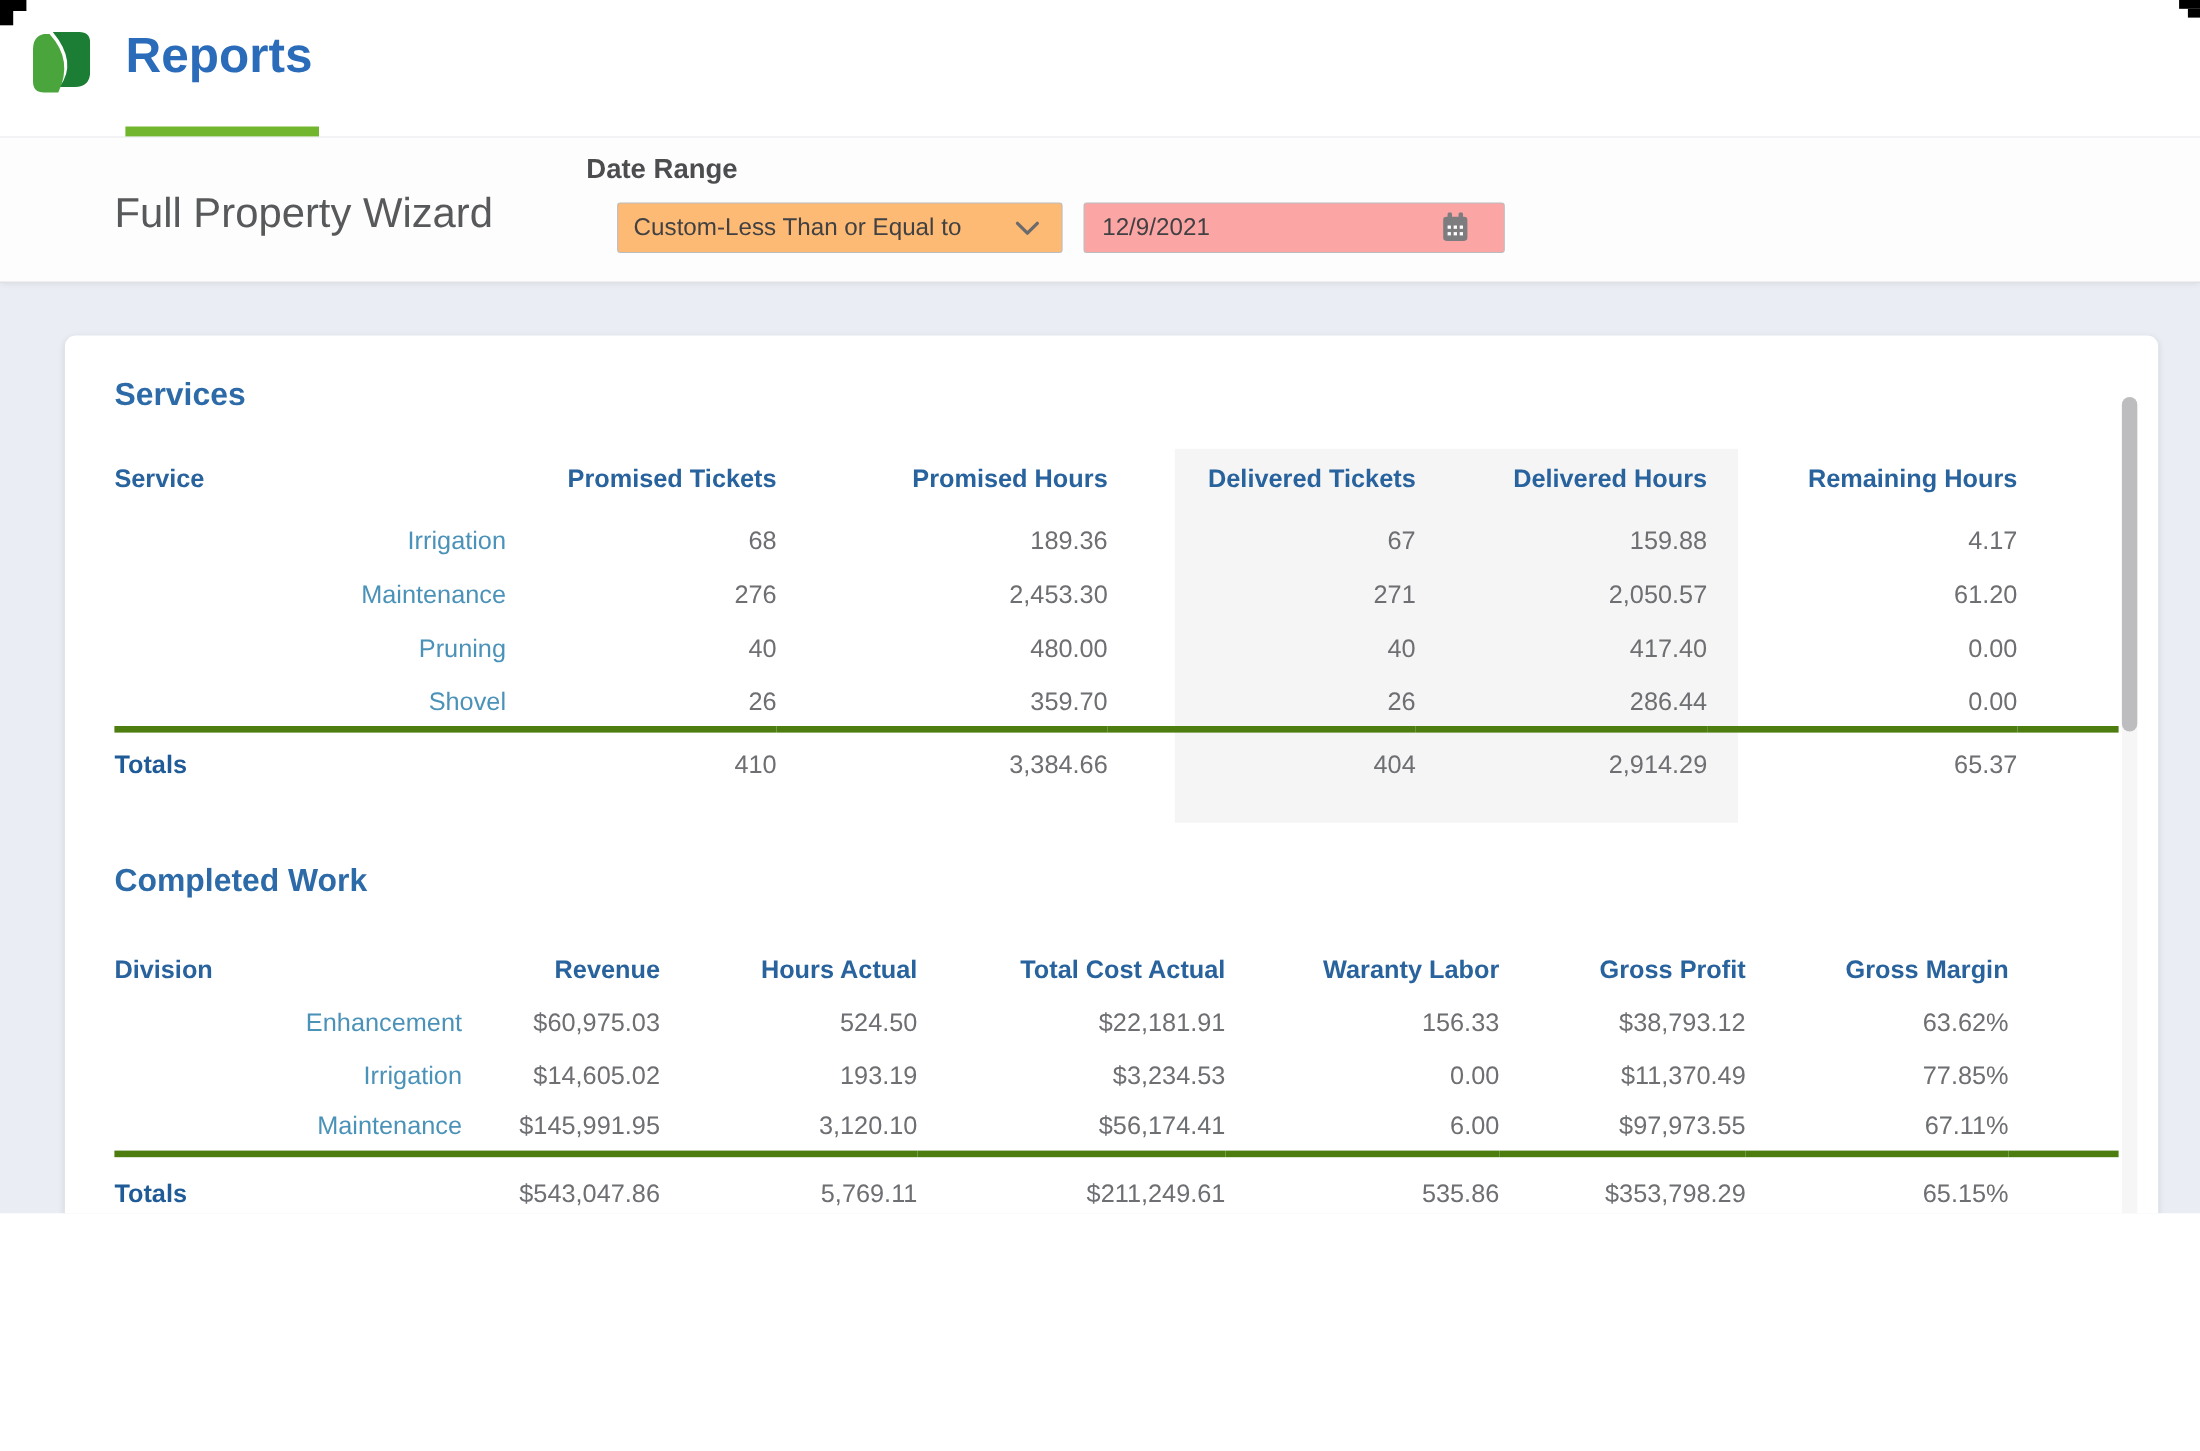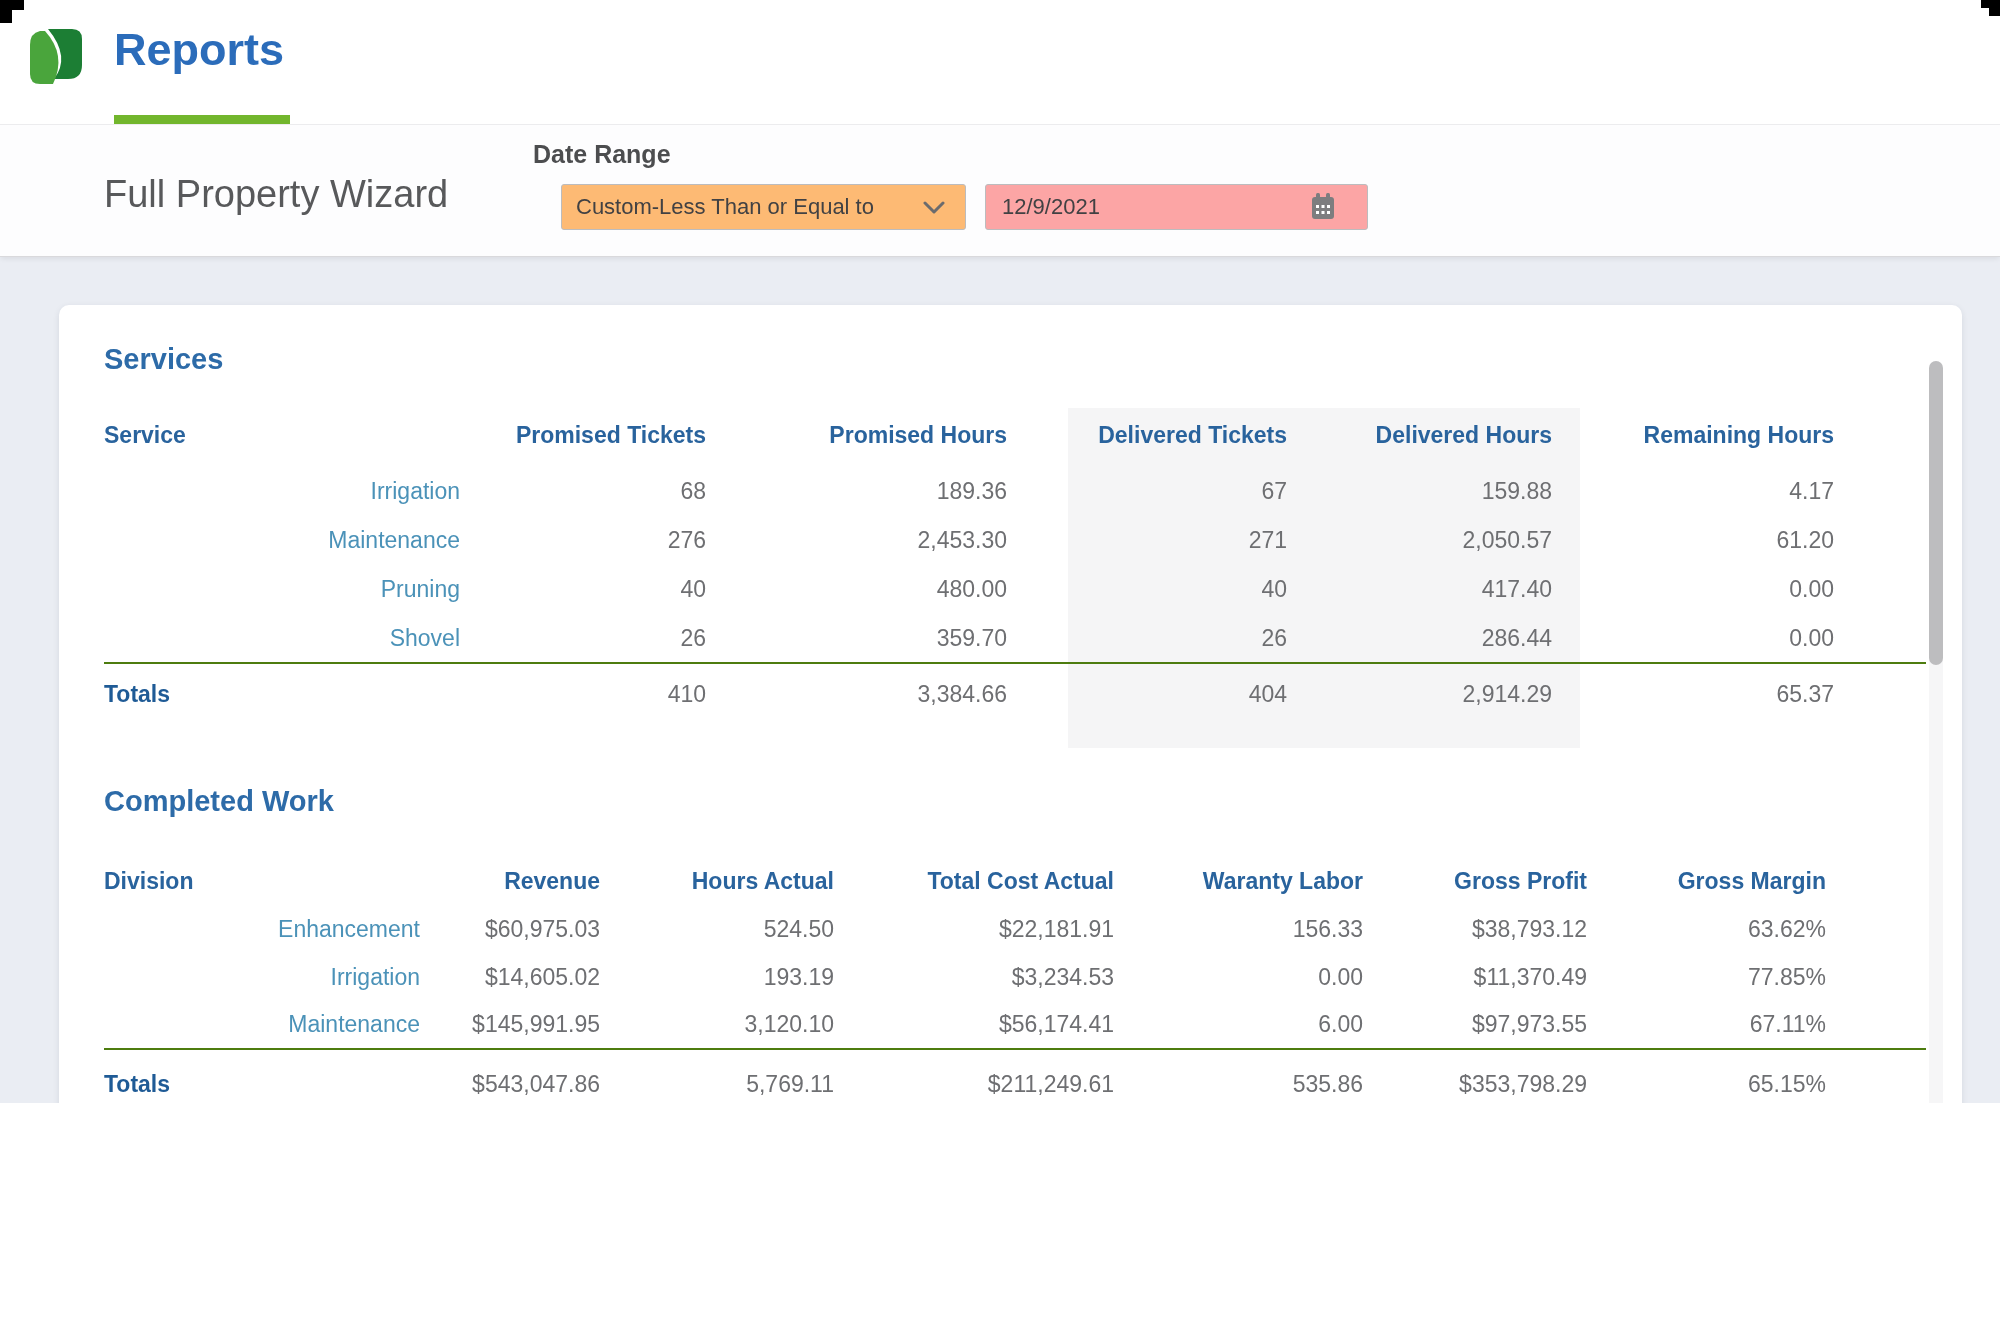--- a/index.html
+++ b/index.html
@@ -29,21 +29,21 @@
   .section-heading{position:absolute;left:45px;margin:0;font-size:29px;font-weight:700;color:#2d6ba8;z-index:1;}
   .services-heading{top:38px;}
   .cw-heading{top:480px;}
 
   table.tbl{position:absolute;left:45px;border-collapse:collapse;table-layout:fixed;z-index:1;width:1822px;}
   .tbl th,.tbl td{padding:0;text-align:right;font-size:23px;white-space:nowrap;overflow:visible;}
   .tbl th{font-weight:700;color:#29639d;}
   .tbl td{font-weight:400;color:#6e6f72;}
   .tbl th.first,.tbl td.first{text-align:left;}
   .tbl td.link{color:#4b92b8;cursor:pointer;text-align:right;}
-  .tbl tr.totals td{border-top:2px solid #4d7c0f;}
+  .tbl tr.totals td{border-top:6px solid #4d7c0f;}
   .tbl tr.totals td.first{color:#1f5b96;font-weight:700;}
 
   .services-tbl{top:98px;}
   .services-tbl thead tr{height:64px;}
   .services-tbl tbody tr{height:49px;}
   .services-tbl tbody tr.totals{height:62px;}
 
   .cw-tbl{top:552px;}
   .cw-tbl thead tr{height:48px;}
   .cw-tbl tbody tr{height:48px;}

